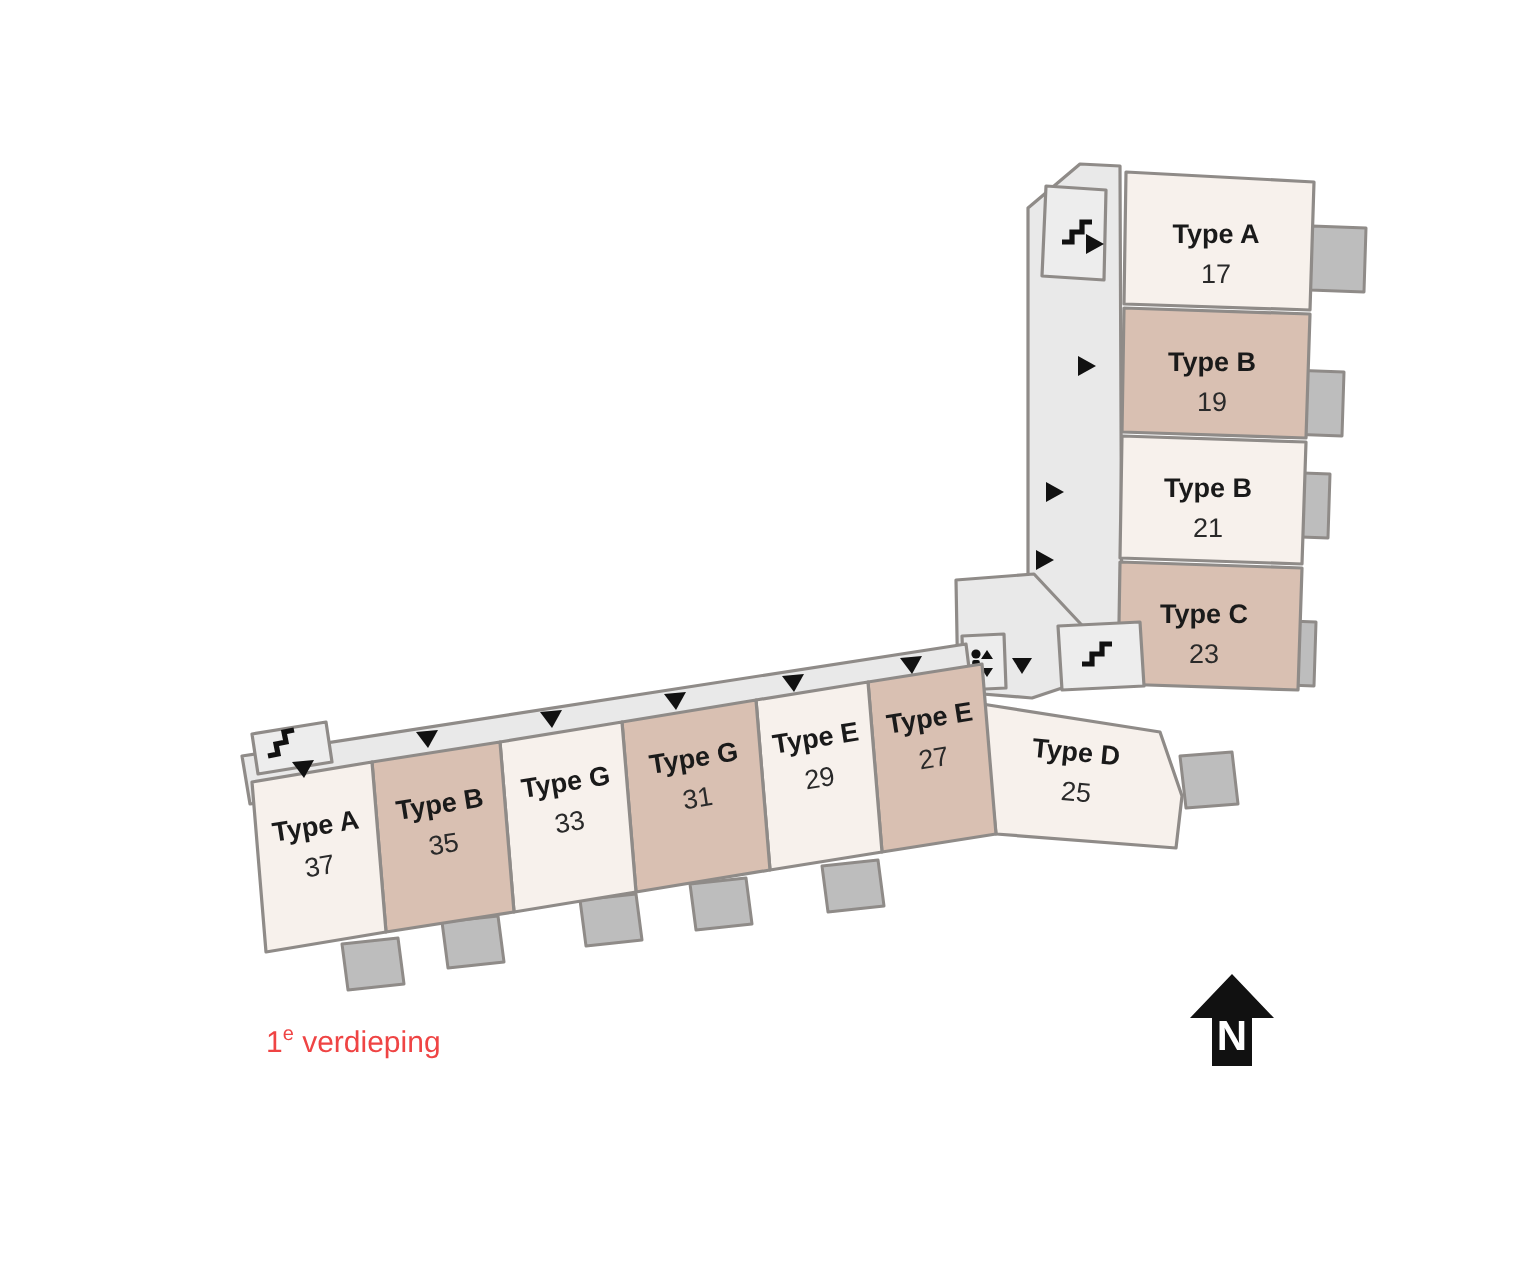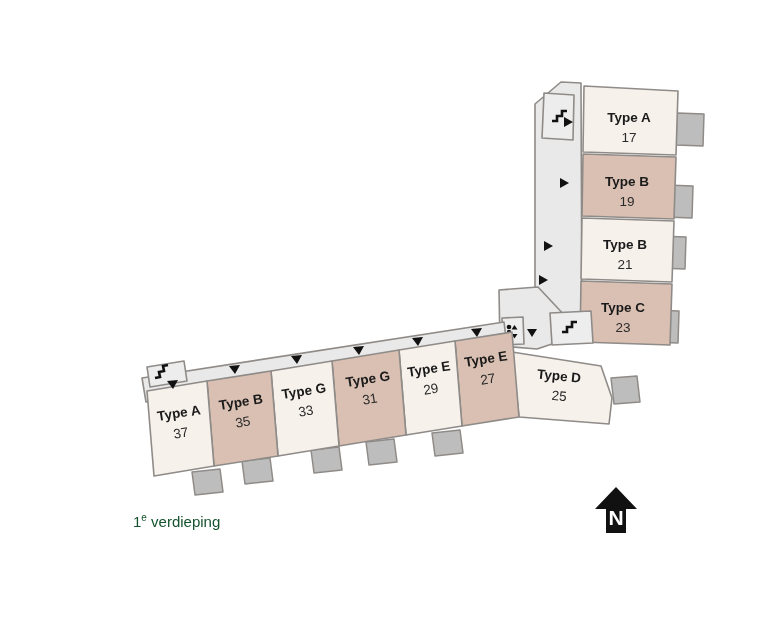--- a/index.html
+++ b/index.html
@@ -12,21 +12,20 @@
     height: 639px;
     font-family: "Liberation Sans", sans-serif;
     position: relative;
     overflow: hidden;
   }
   #floorplan-root {
     position: absolute;
     left: 0; top: 0;
     width: 736px;
     height: 639px;
-    padding-left: 21px;
   }
   svg.plan {
     display: block;
     width: 768px;
     height: 639px;
   }
   .unit-shape {
     stroke: #8f8b88;
     stroke-width: 1.6;
     stroke-linejoin: round;
@@ -70,21 +69,21 @@
     stroke: #111111;
     stroke-width: 2.6;
     fill: none;
     stroke-linecap: butt;
   }
   .elev-icon { fill: #111111; }
   .caption-text {
     position: absolute;
     font-family: "Liberation Sans", sans-serif;
     font-size: 15px;
-    color: #14532d;
+    color: #ef4444;
     white-space: nowrap;
     left: 133px;
     top: 512px;
   }
   .caption-text sup {
     font-size: 10px;
     vertical-align: super;
   }
   .north-arrow-wrap {
     position: absolute;

